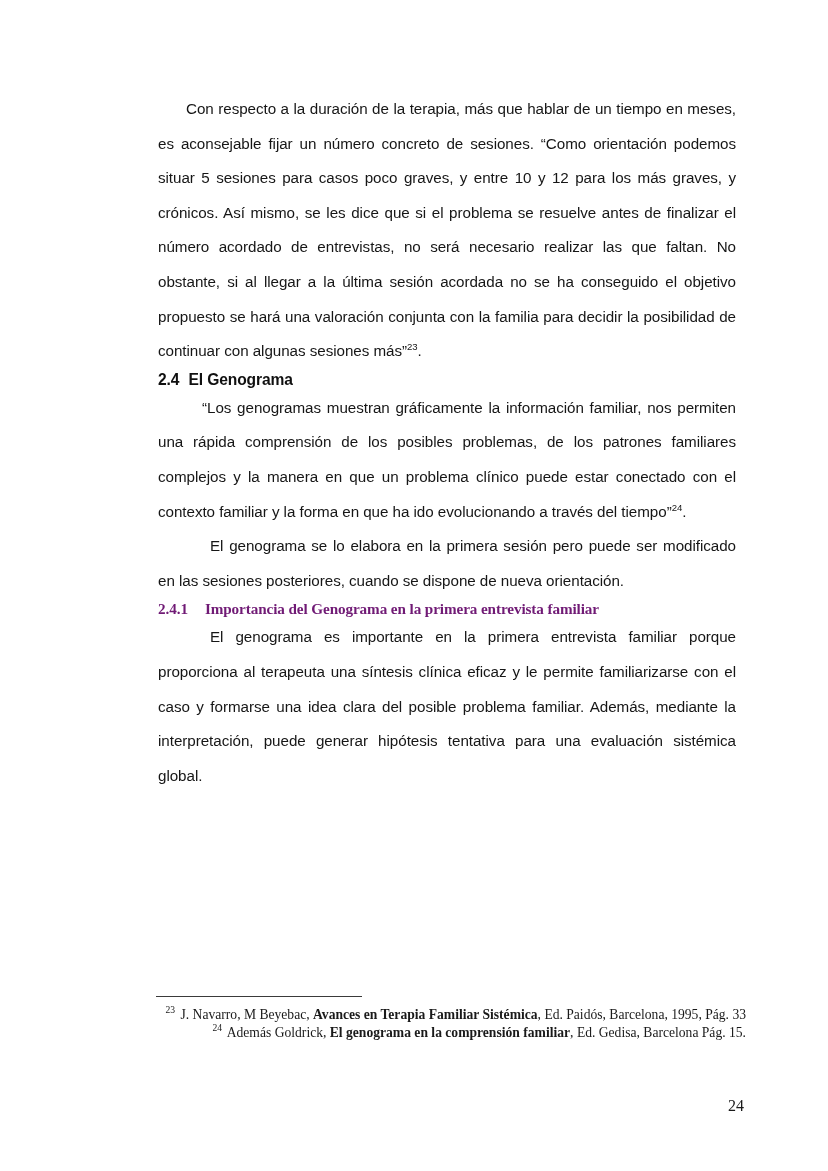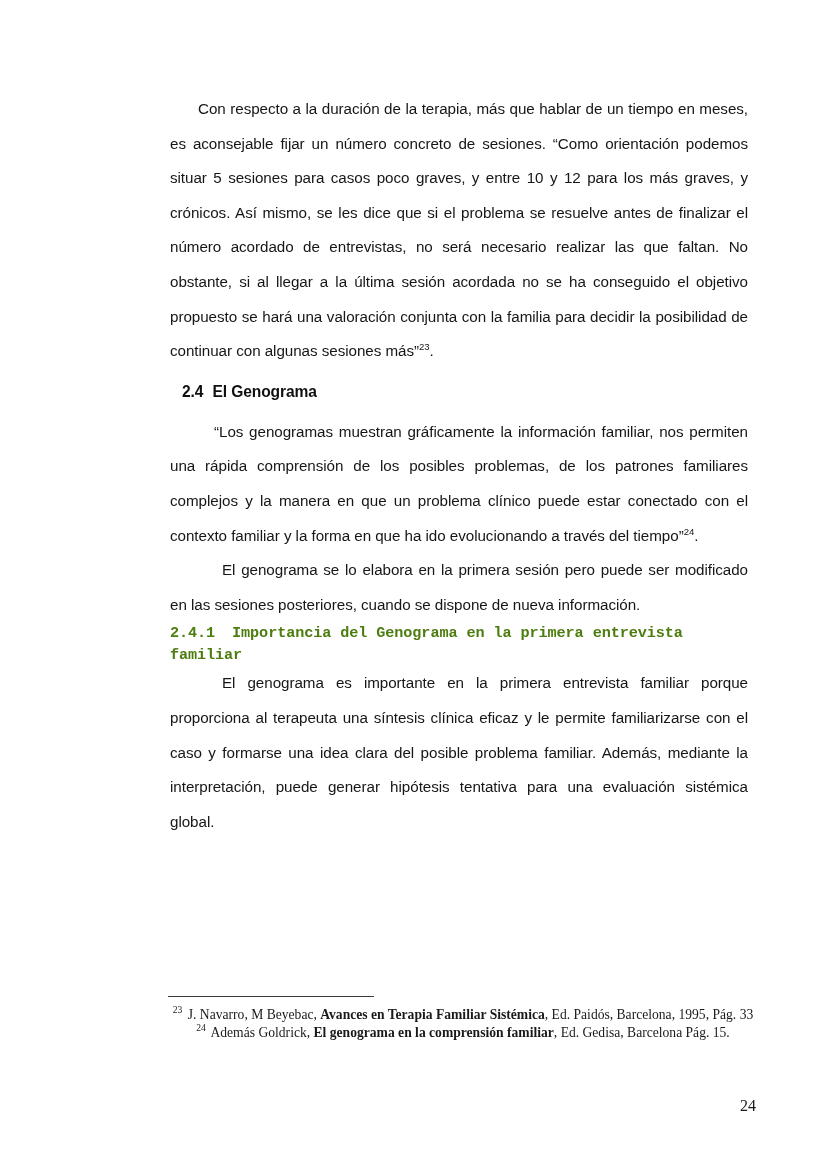--- a/index.html
+++ b/index.html
@@ -12,21 +12,21 @@
     width: 828px;
     height: 1171px;
     position: relative;
     font-family: "Liberation Sans", sans-serif;
     color: #141414;
     overflow: hidden;
   }
 
   .page {
     position: absolute;
-    left: 16px; top: 0;
+    left: 4px; top: 0;
     width: 732px;
     height: 1171px;
     background: #ffffff;
   }
 
   .content {
     position: absolute;
     left: 154px;
     top: 92px;
     width: 578px;
@@ -43,36 +43,36 @@
     letter-spacing: -0.05px;
   }
 
   p.indent-small { text-indent: 28px; }
   p.indent-med   { text-indent: 44px; }
   p.indent-large { text-indent: 52px; }
 
   .gap-para { margin-top: 24px; }
 
   h2.heading {
-    margin: 12px;
+    margin: 0;
     font-size: 15.6px;
     font-weight: bold;
     color: #101010;
     font-family: "Liberation Sans", sans-serif;
     line-height: 22px;
     letter-spacing: -0.1px;
   }
   h2.heading .num { margin-right: 9px; }
 
   h3.subheading {
     margin: 0;
     font-size: 15.2px;
     font-weight: bold;
-    color: #4d7c0f;
-    font-family: Liberation Mono, monospace;
+    color: #701a75;
+    font-family: Liberation Serif, serif;
     line-height: 22px;
     letter-spacing: -0.1px;
   }
   h3.subheading .num { margin-right: 17px; }
 
   .gap-heading-before { margin-top: 38px; }
   .gap-heading-after  { margin-top: 32px; }
 
   sup.fnref {
     font-size: 9.6px;
@@ -92,21 +92,21 @@
     height: 1px;
     background: #3a3a3a;
     margin: 0 0 9px 0;
   }
   .footnote {
     font-family: "Liberation Serif", serif;
     font-size: 13.6px;
     line-height: 17.6px;
     color: #1a1a1a;
     margin: 0;
-    text-align: center;
+    text-align: right;
   }
   .footnote .fn-num {
     font-size: 9.6px;
     vertical-align: super;
     line-height: 0;
     margin-right: 2px;
   }
   .footnote .fn-title {
     font-weight: bold;
   }
@@ -131,21 +131,21 @@
   <div class="content">
 
     <p class="body-text indent-small"><span>Con respecto a la duración de la terapia, más que hablar de un tiempo en meses, es aconsejable fijar un número concreto de sesiones. “Como orientación podemos situar 5 sesiones para casos poco graves, y entre 10 y 12 para los más graves, y crónicos. Así mismo, se les dice que si el problema se resuelve antes de finalizar el número acordado de entrevistas, no será necesario realizar las que faltan. No obstante, si al llegar a la última sesión acordada no se ha conseguido el objetivo propuesto se hará una valoración conjunta con la familia para decidir la posibilidad de continuar con algunas sesiones más”</span><sup class="fnref">23</sup><span>.</span></p>
 
 
     <h2 class="heading gap-heading-before"><span class="num">2.4</span><span>El Genograma</span></h2>
 
 
     <p class="body-text indent-med gap-para"><span>“Los genogramas muestran gráficamente la información familiar, nos permiten una rápida comprensión de los posibles problemas,    de los patrones familiares complejos y la manera en que un problema clínico puede estar conectado con el contexto familiar y la forma en que ha ido evolucionando a través del tiempo”</span><sup class="fnref">24</sup><span>.</span></p>
 
-    <p class="body-text indent-large gap-para"><span>El genograma se lo elabora en la primera sesión pero puede ser modificado en las sesiones posteriores, cuando se dispone de nueva información.</span></p>
+    <p class="body-text indent-large gap-para"><span>El genograma se lo elabora en la primera sesión pero puede ser modificado en las sesiones posteriores, cuando se dispone de nueva orientación.</span></p>
 
     <h3 class="subheading gap-heading-before"><span class="num">2.4.1</span><span>Importancia del Genograma en la primera entrevista familiar</span></h3>
 
     <p class="body-text indent-large gap-heading-after"><span>El genograma es importante en la primera entrevista familiar porque proporciona al terapeuta una síntesis clínica eficaz y le permite familiarizarse con el caso y formarse una idea clara del posible problema familiar. Además, mediante la interpretación, puede generar  hipótesis tentativa para una evaluación sistémica global.</span></p>
 
   </div>
 
   <div class="footnotes">
     <div class="fn-rule"></div>
 

